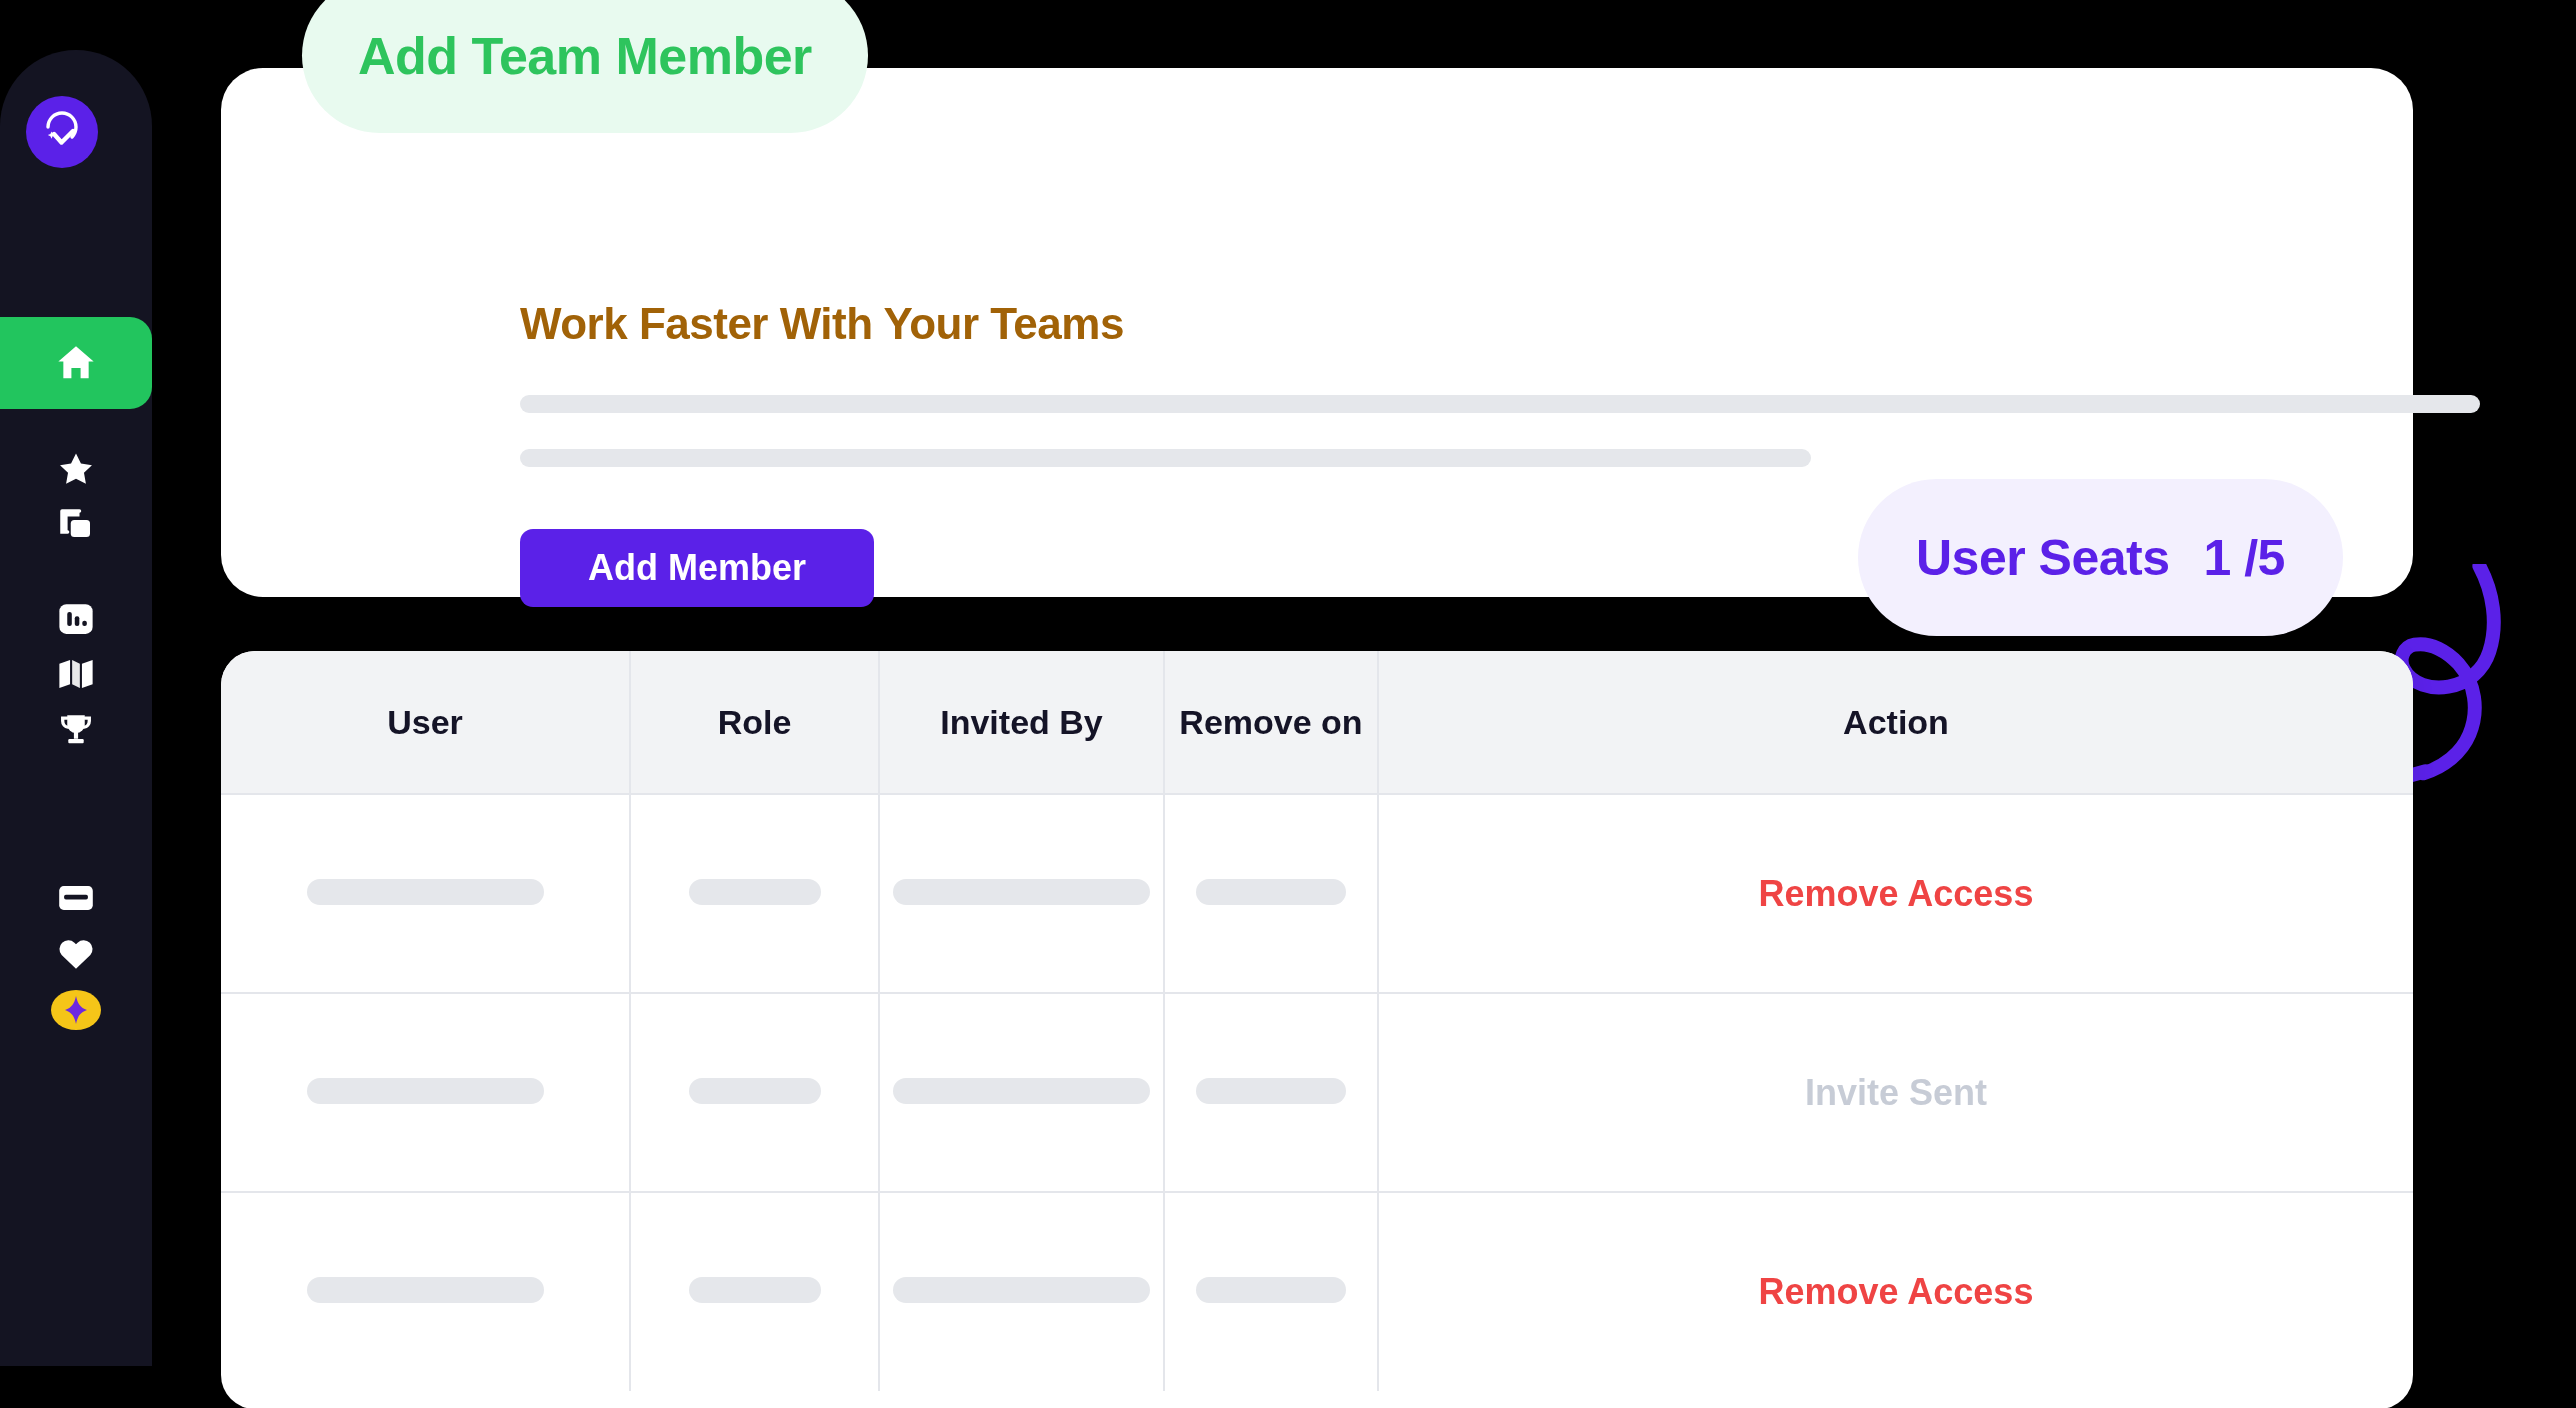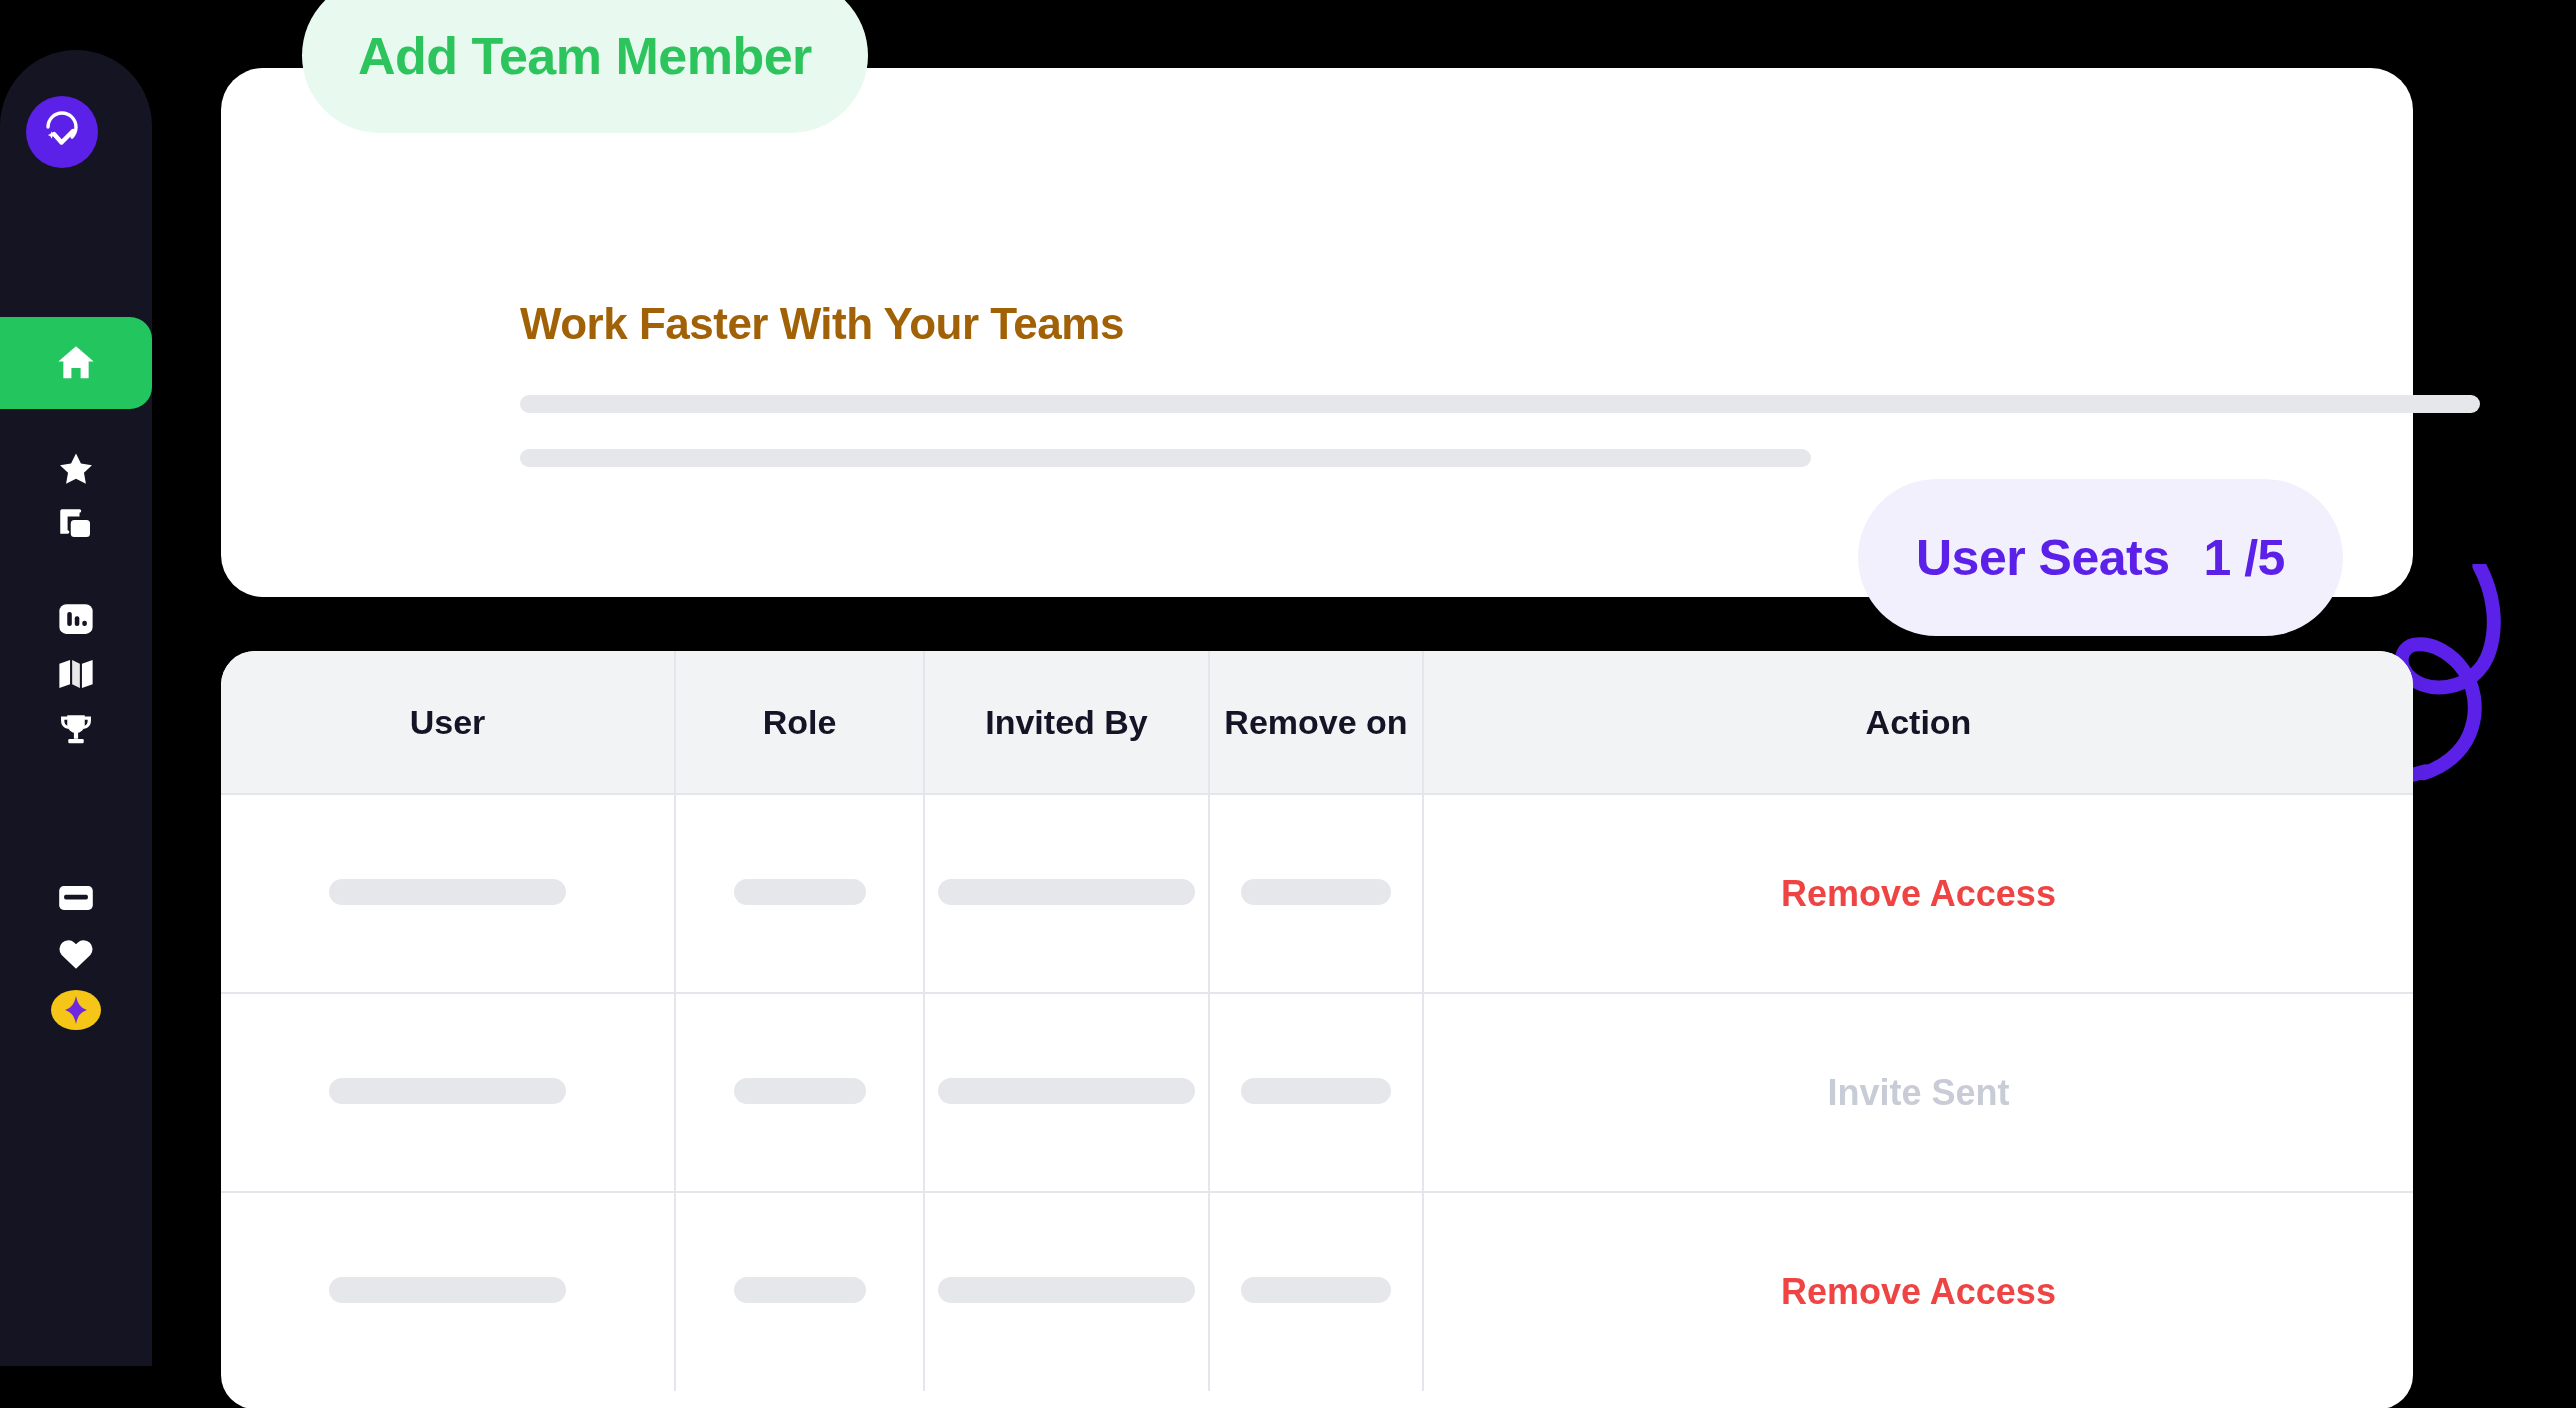--- a/index.html
+++ b/index.html
@@ -97,21 +97,21 @@
   }
   thead th:last-child { border-right: none; }
   tbody td {
     height: 199px; border-top: 2px solid #E4E6EB; border-right: 2px solid #E4E6EB;
     text-align:center; vertical-align: middle; margin-top: 11px;
   }
   tbody td:last-child { border-right: none; }
   .cell-bar { display:inline-block; height: 26px; background:#E5E7EB; border-radius: 13px; }
   .action-remove { font-size: 36px; font-weight: 600; color:#EF4444; cursor:pointer; }
   .action-sent { font-size: 36px; font-weight: 600; color:#C7CCD6; }
-  .col-user { width: 454px; }
+  .col-user { width: 409px; }
   .col-role { width: 249px; }
   .col-invited { width: 285px; }
   .col-added { width: 214px; }
 </style>
 </head>
 <body>
 
 <div id="stage">
 
   <nav class="sidebar">
@@ -210,20 +210,21 @@
       </span>
     </div>
   </nav>
 
   <section class="top-card">
     <h1 class="card-title">Work Faster With Your Teams</h1>
 
     <div class="skeleton-bar sk1"></div>
     <div class="skeleton-bar sk2"></div>
 
+    <button class="add-member-btn">Add Member</button>
   </section>
 
   <div class="green-badge">Add Team Member</div>
 
   <div class="seats-badge">
     <span>User Seats</span>
     <span>1 /5</span>
   </div>
 
   <svg class="arrow-svg" viewBox="0 0 293 290" fill="none">

